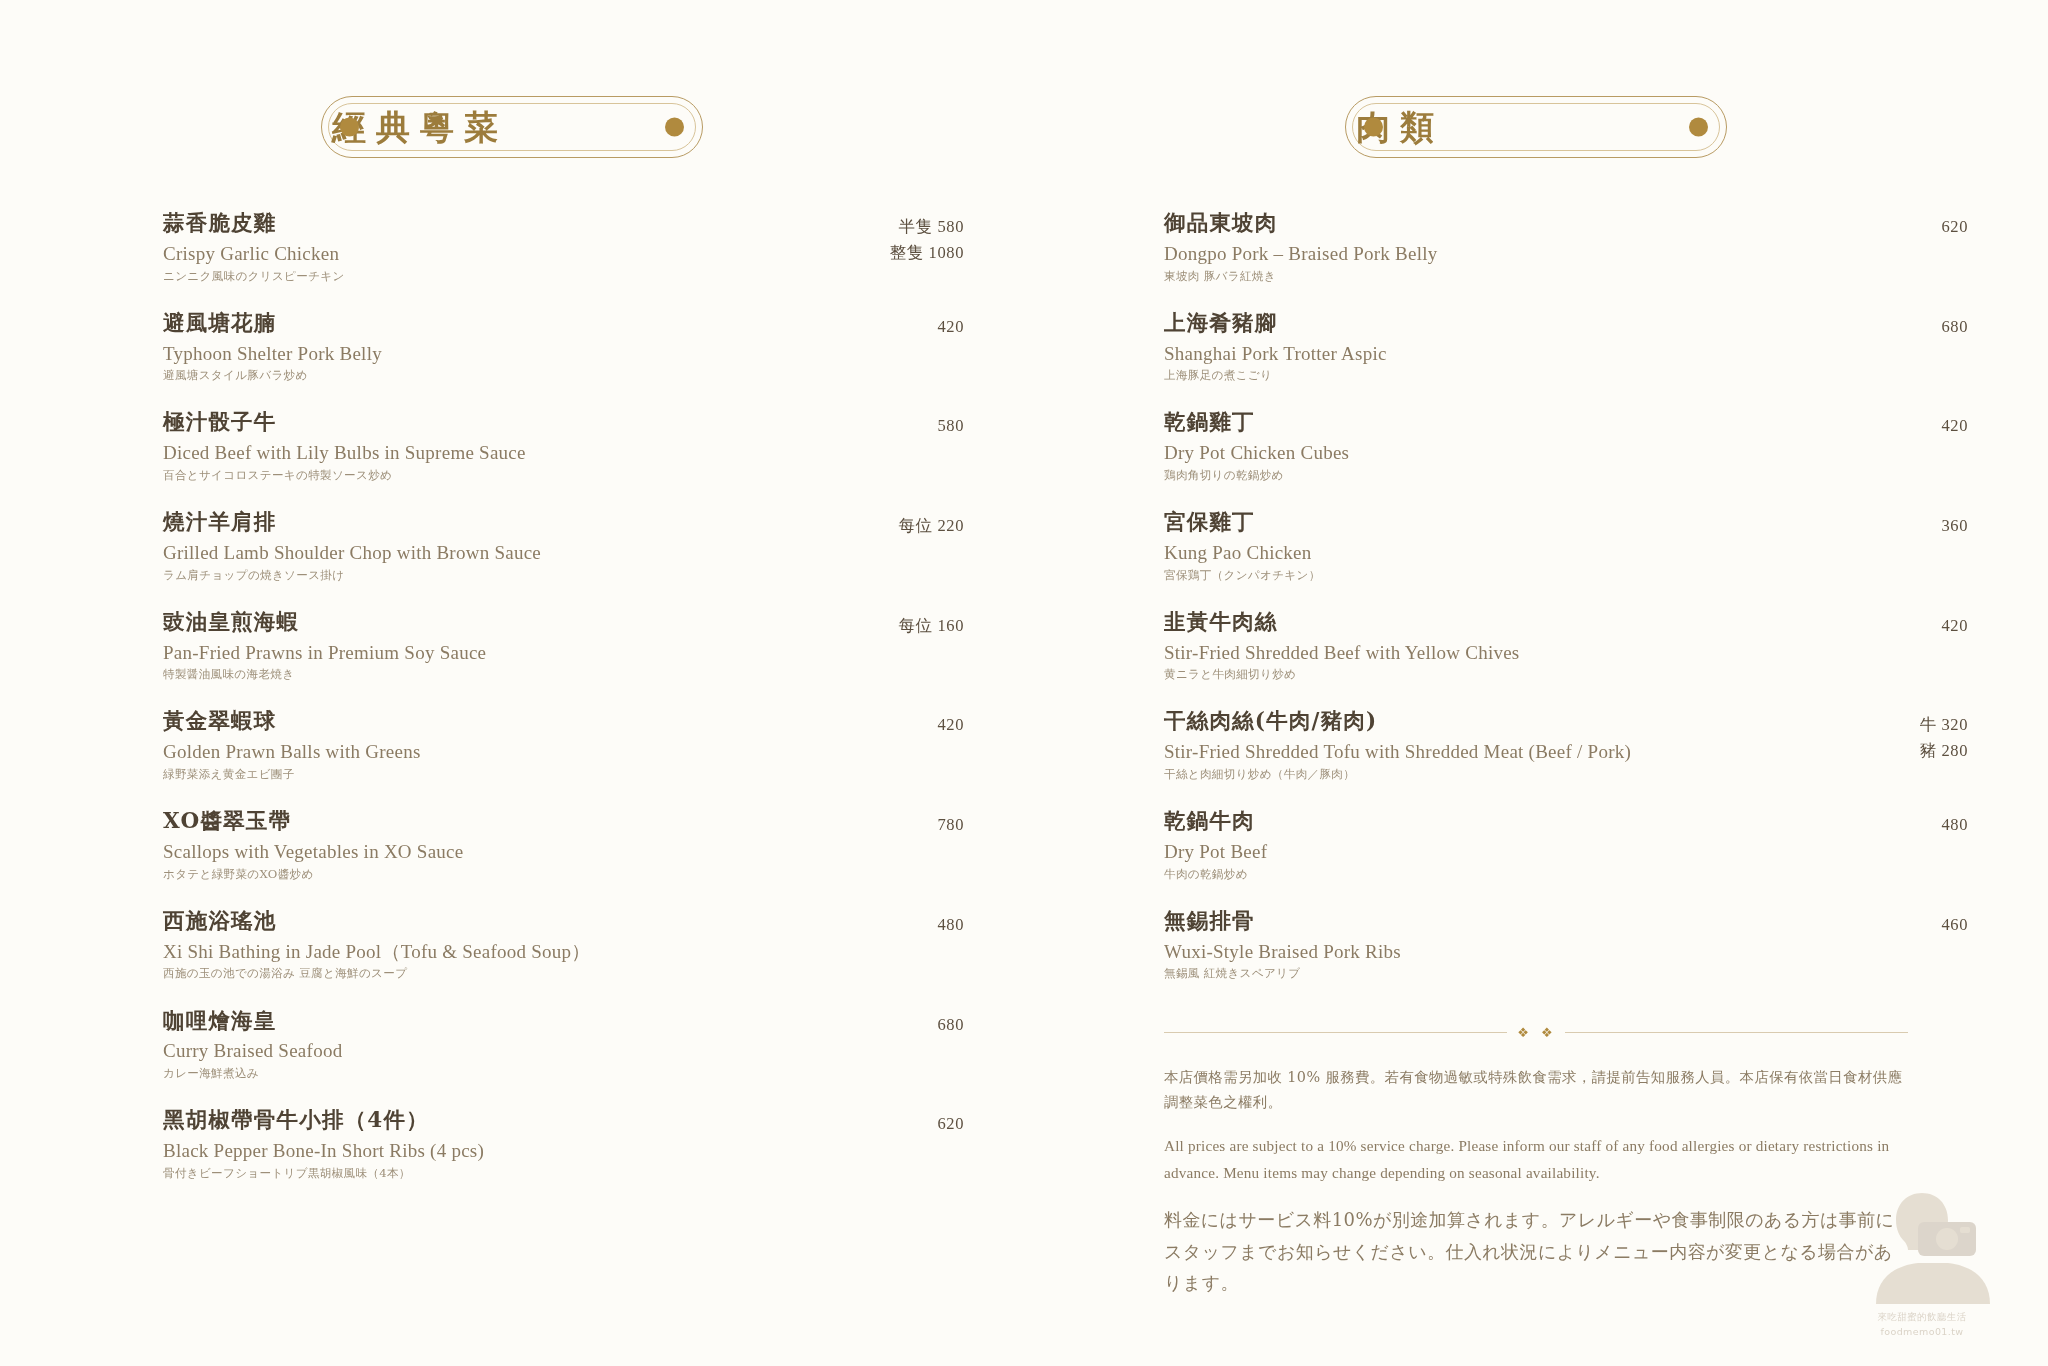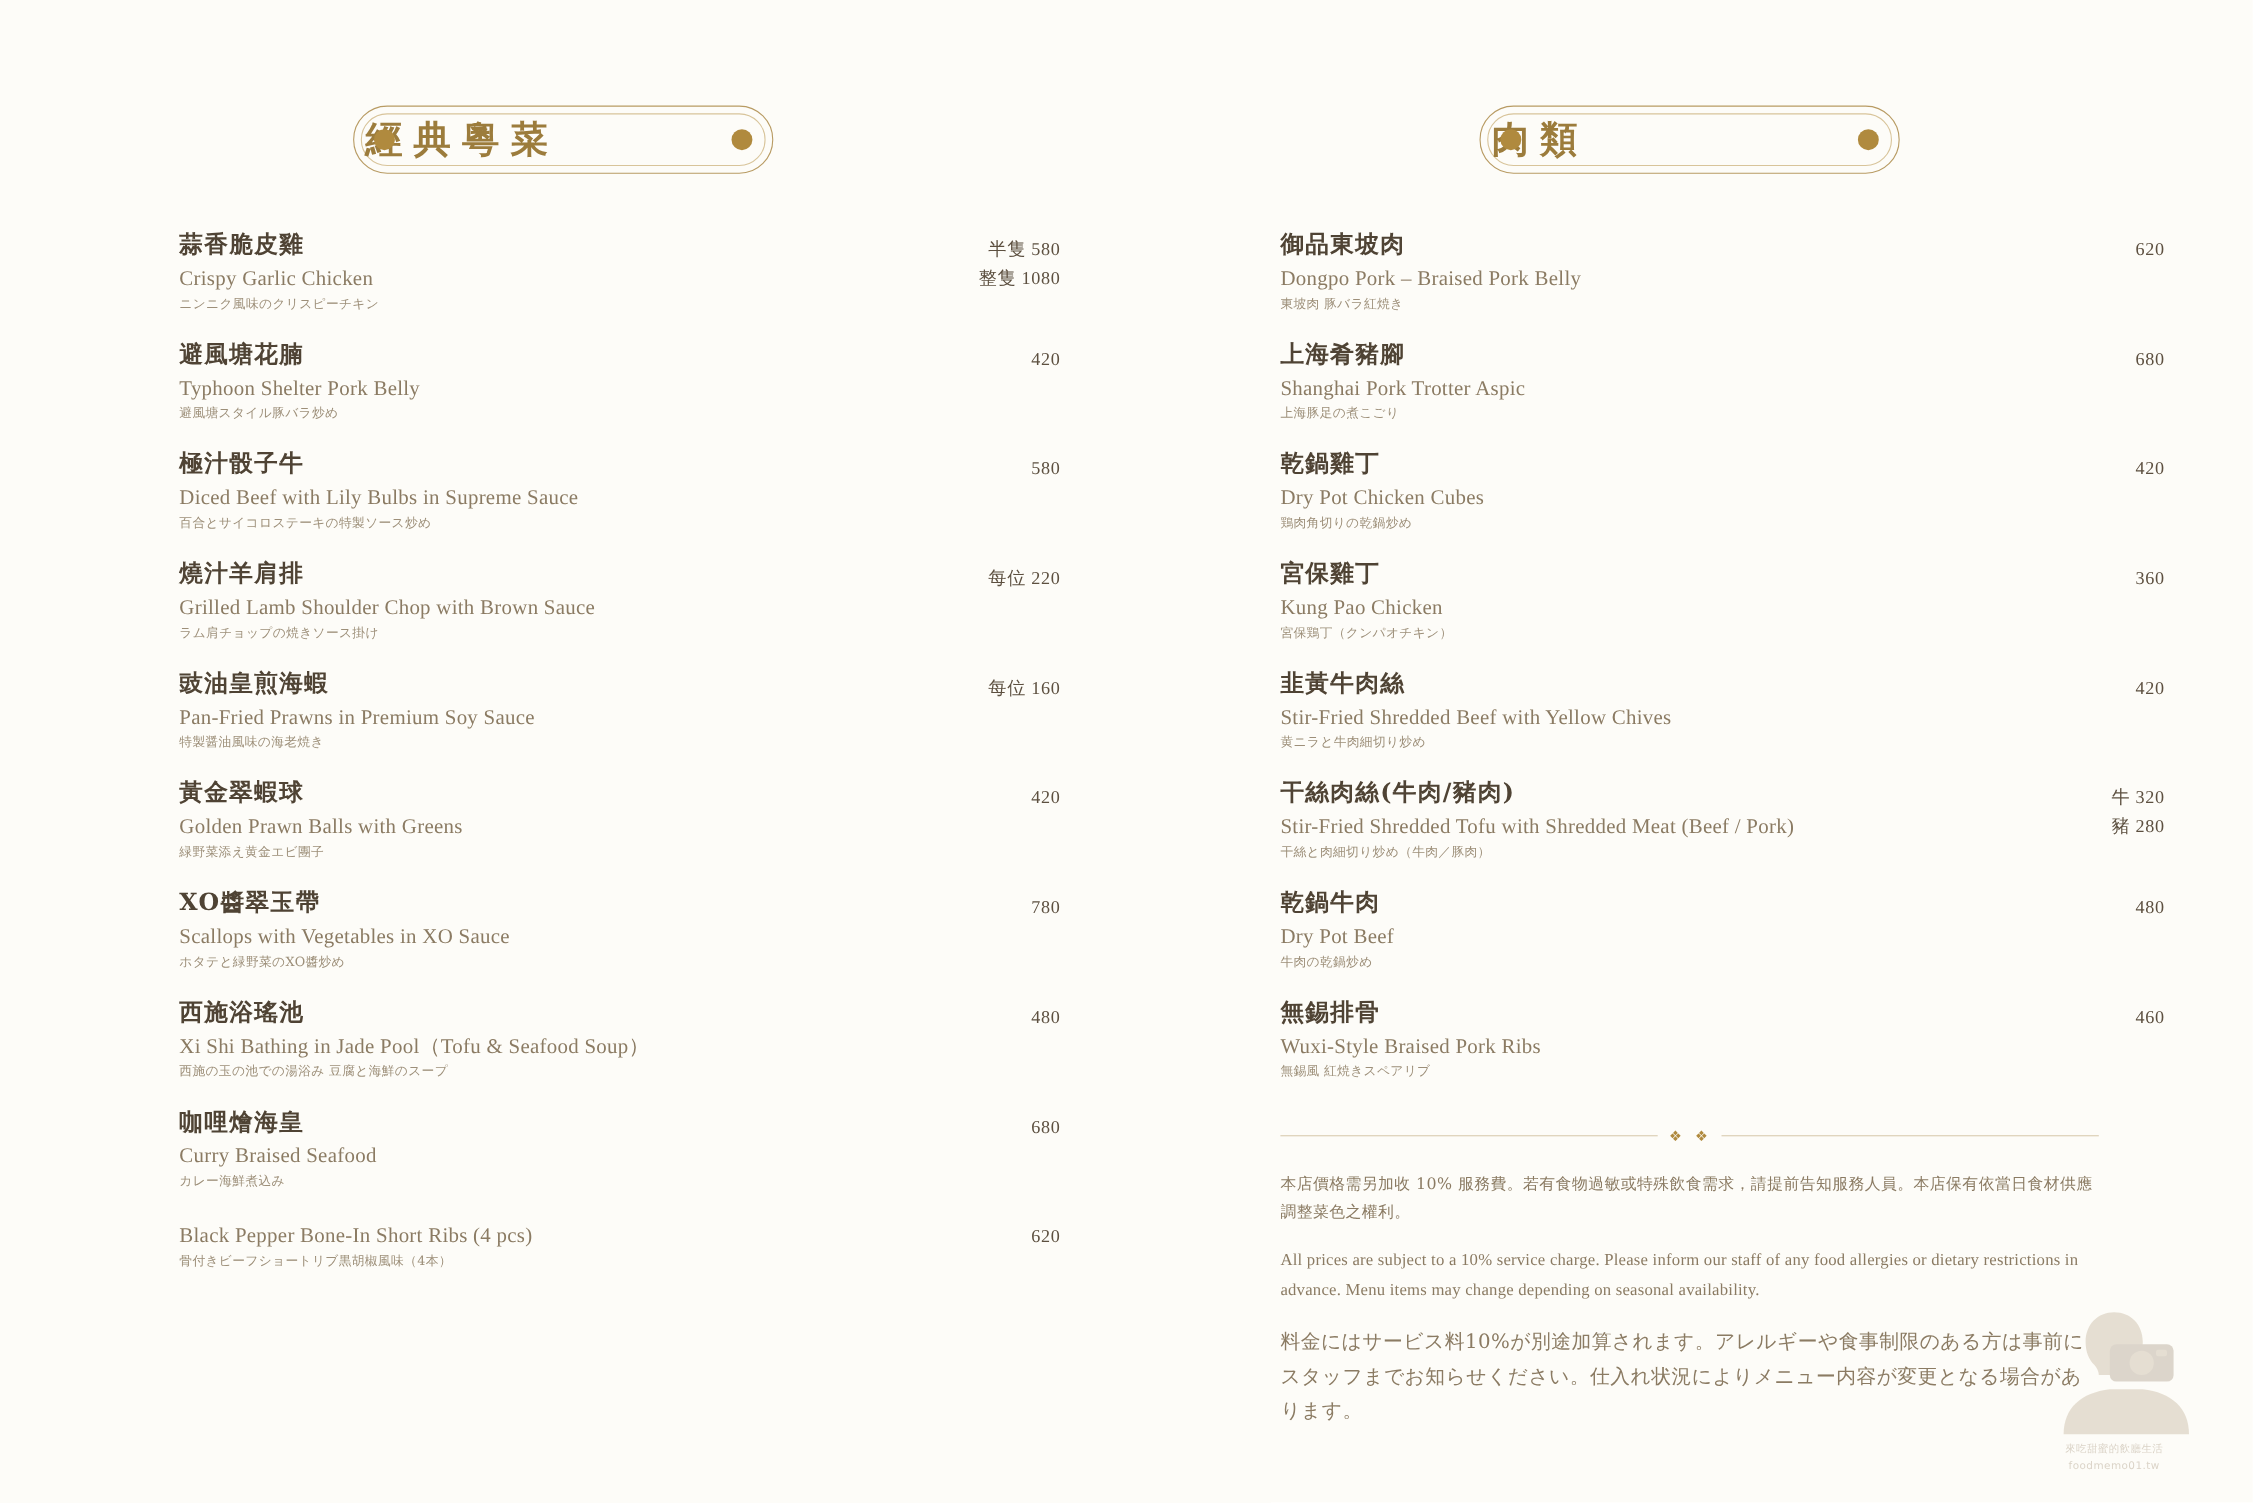--- a/index.html
+++ b/index.html
@@ -287,20 +287,21 @@
         <li class="item">
           <div class="item-main">
             <div class="item-name">咖哩燴海皇</div>
             <div class="item-en">Curry Braised Seafood</div>
             <div class="item-jp">カレー海鮮煮込み</div>
           </div>
           <div class="item-price">680</div>
         </li>
         <li class="item">
           <div class="item-main">
+            <div class="item-name">黑胡椒帶骨牛小排（4件）</div>
             <div class="item-en">Black Pepper Bone-In Short Ribs (4 pcs)</div>
             <div class="item-jp">骨付きビーフショートリブ黒胡椒風味（4本）</div>
           </div>
           <div class="item-price">620</div>
         </li>
       </ul>
     </div>
 
     <div class="col col-right">
       <div class="plaque-wrap">

